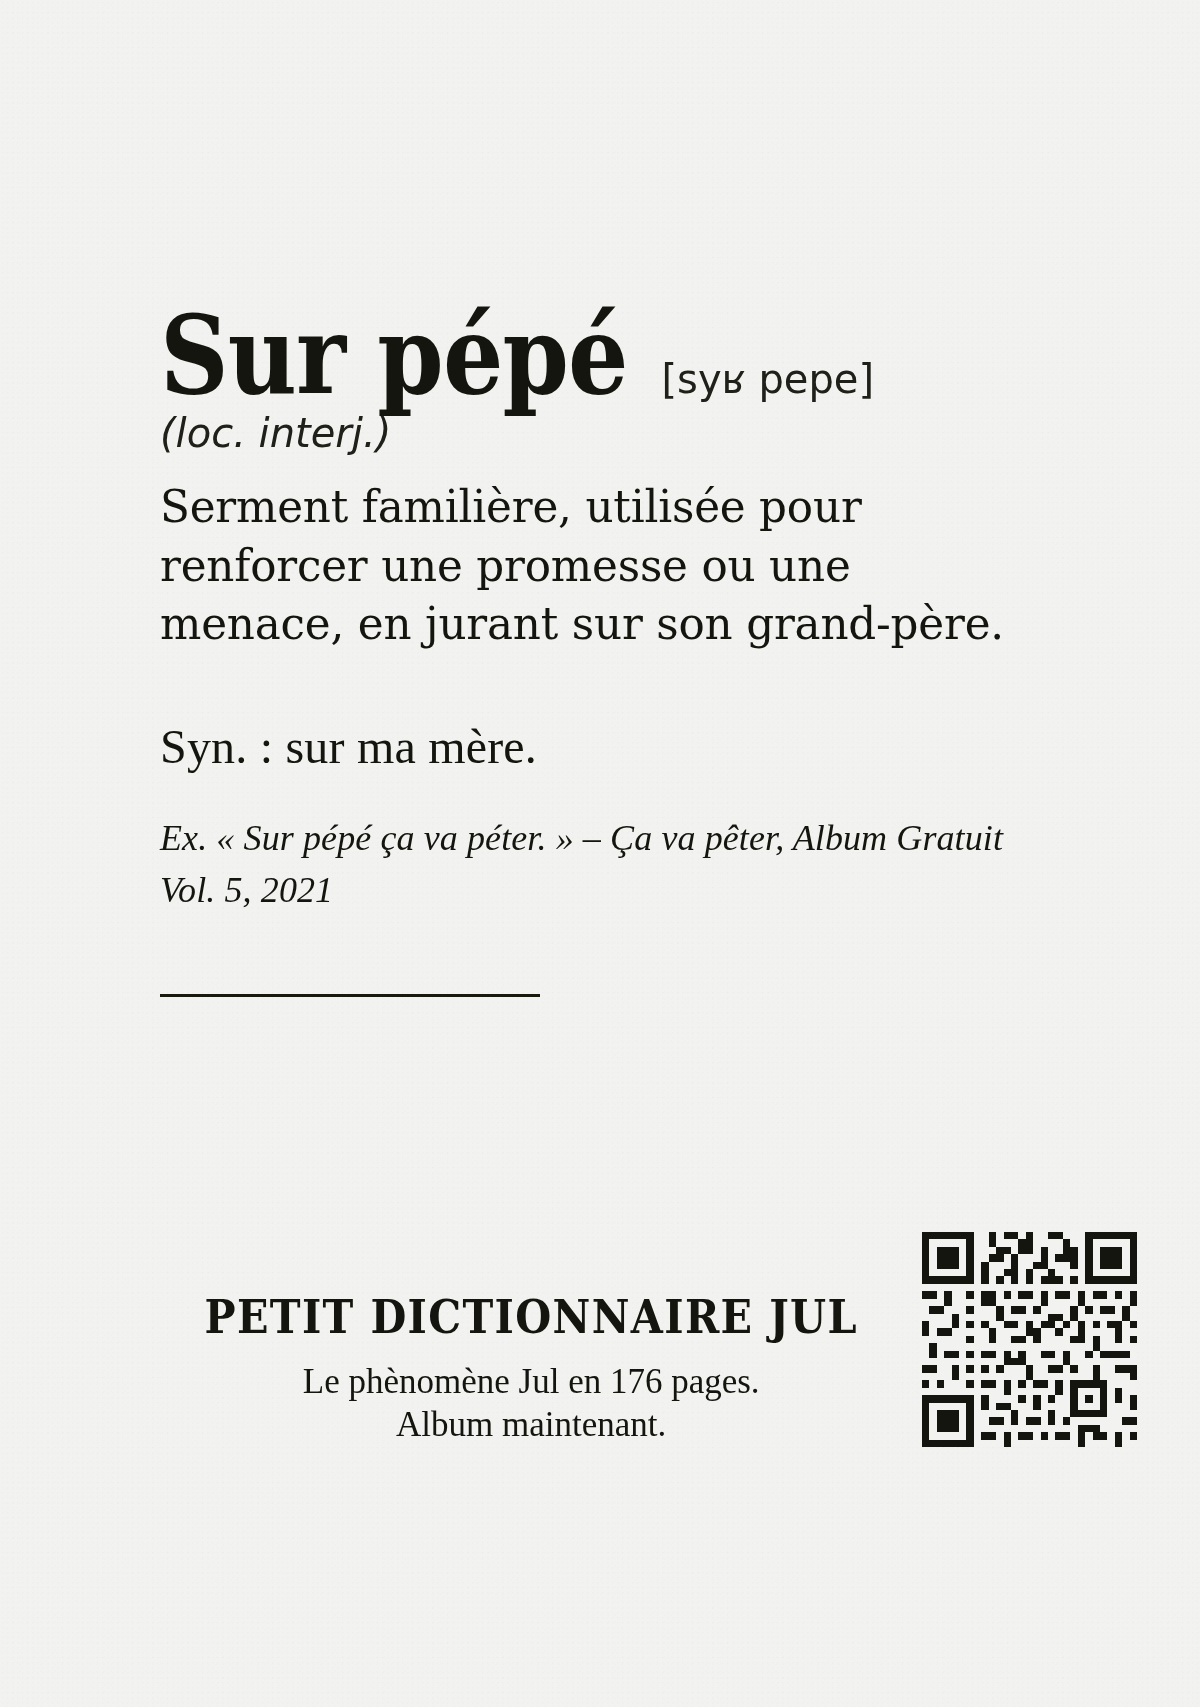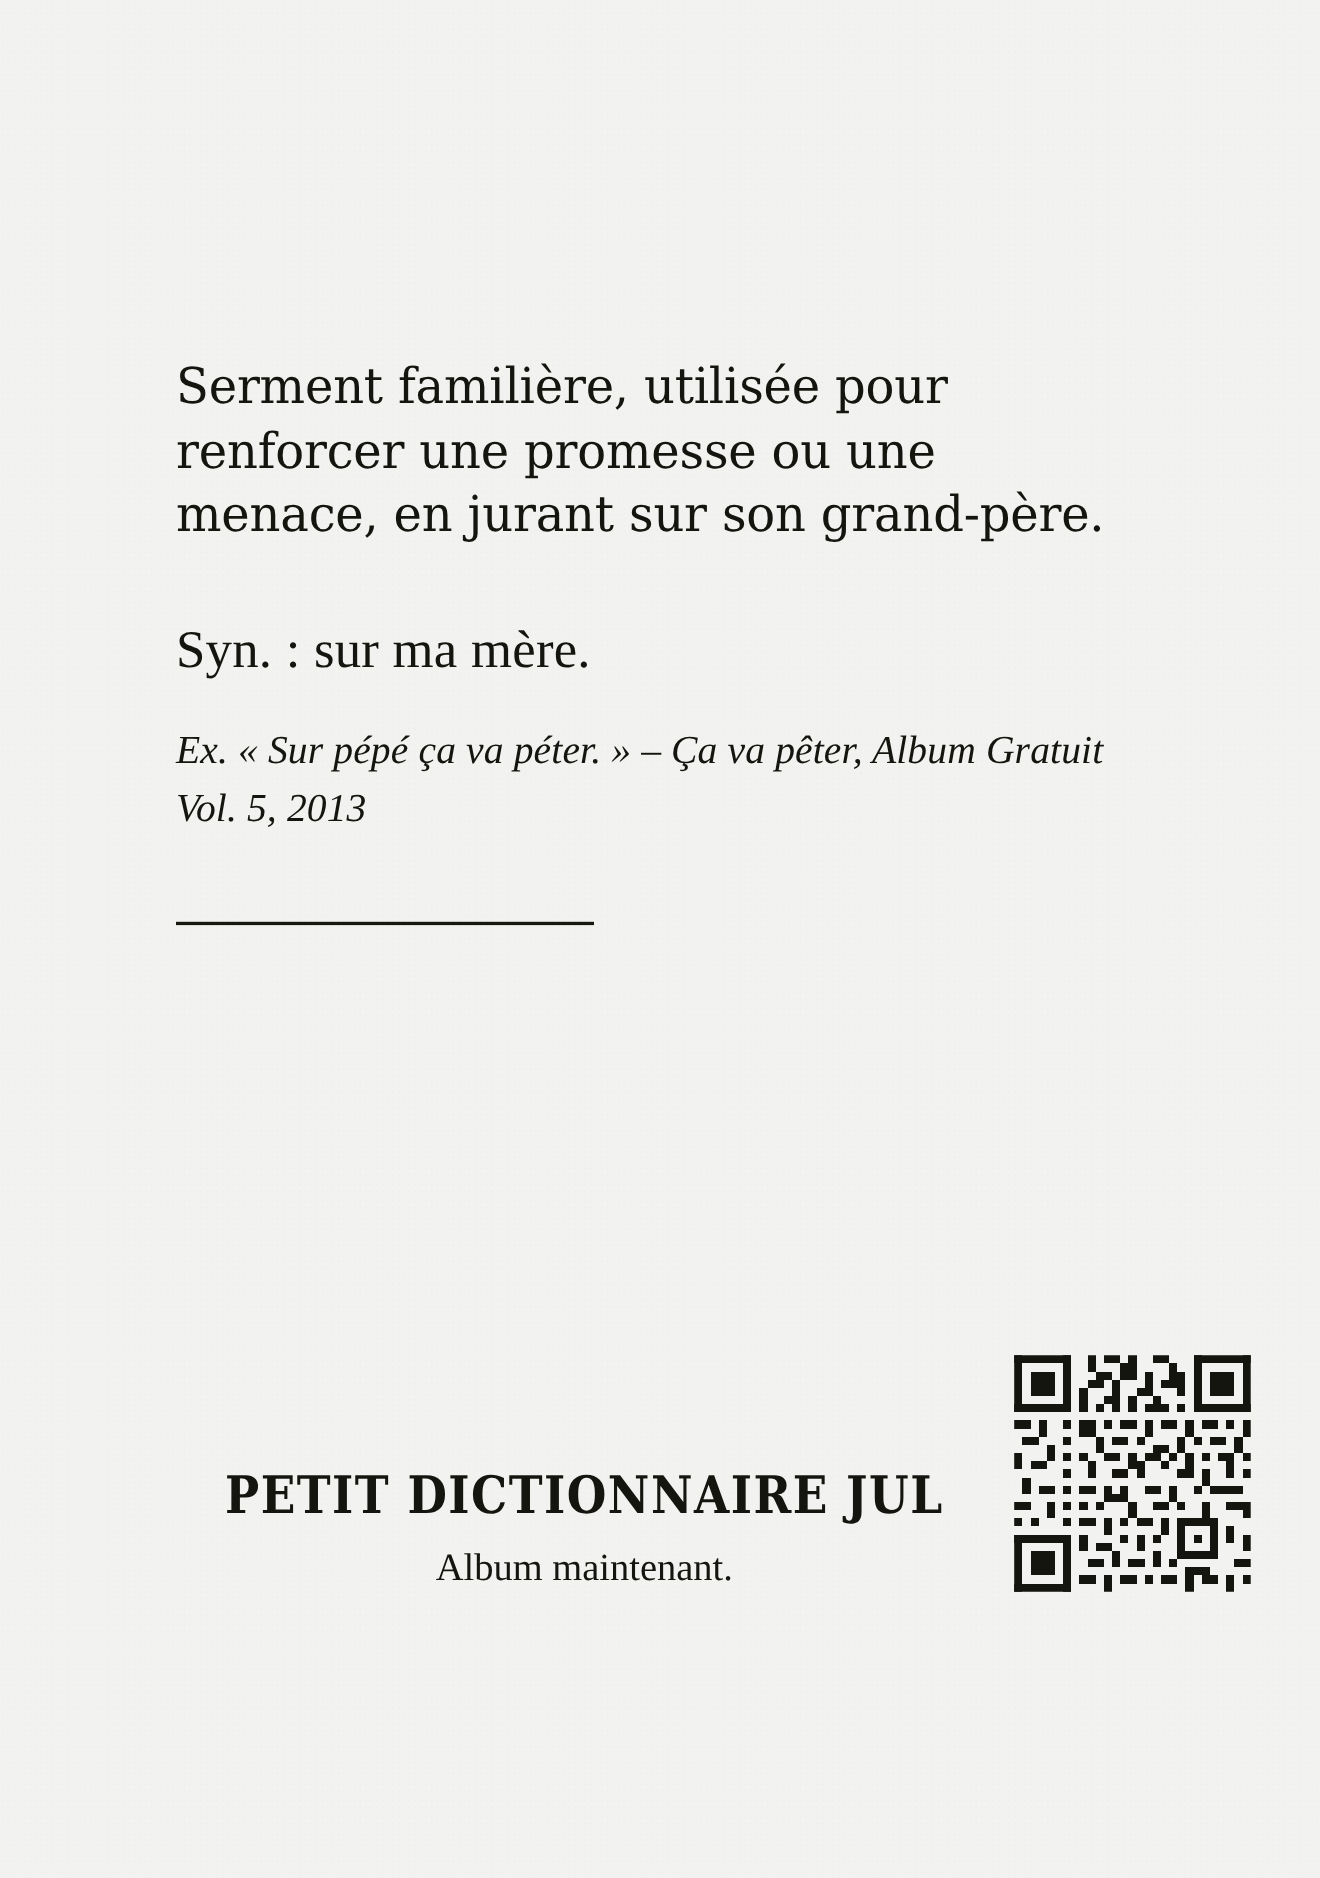--- a/index.html
+++ b/index.html
@@ -152,34 +152,40 @@
   }
 </style>
 </head>
 <body>
 
 <div class="page">
   <div class="grain"></div>
 
   <div class="content">
 
+    <div class="headline">
+      <span class="headword">Sur pépé</span>
+      <span class="phonetic">[syʁ pepe]</span>
+      <span class="grammar">(loc. interj.)</span>
+    </div>
 
     <div class="definition">Serment familière, utilisée pour renforcer une promesse ou une menace, en jurant sur son grand-père.</div>
 
     <div class="synonym">Syn. : sur ma mère.</div>
 
-    <div class="example">Ex. « Sur pépé ça va péter. » – Ça va pêter, Album Gratuit Vol. 5, 2013</div>
+    <div class="example">Ex. « Sur pépé ça va péter. » – Ça va pêter, Album Gratuit Vol. 5, 2021</div>
 
     <div class="rule"></div>
   </div>
 
   <div class="footer">
     <div class="footer-text">
       <div class="brand">PETIT DICTIONNAIRE JUL</div>
       <div class="tagline">
+        <div>Le phènomène Jul en 176 pages.</div>
         <div>Album maintenant.</div>
       </div>
     </div>
 
     <svg class="qr" viewBox="0 0 29 29" shape-rendering="crispEdges">
       <rect width="29" height="29" fill="#f2f2f0"></rect>
       <g fill="#15150f">
 
         <rect x="0" y="0" width="7" height="1"></rect>
           <rect x="0" y="6" width="7" height="1"></rect>

